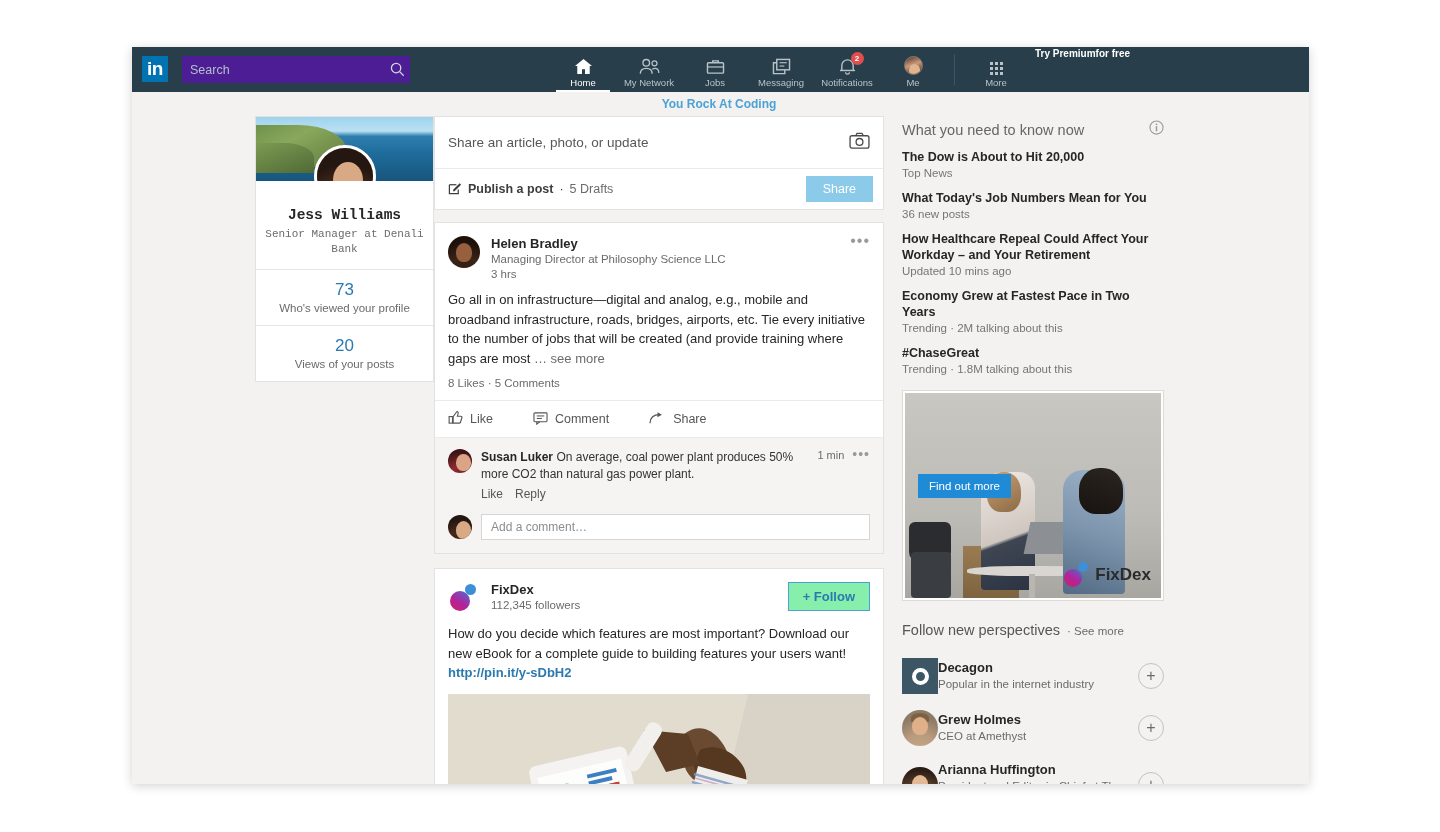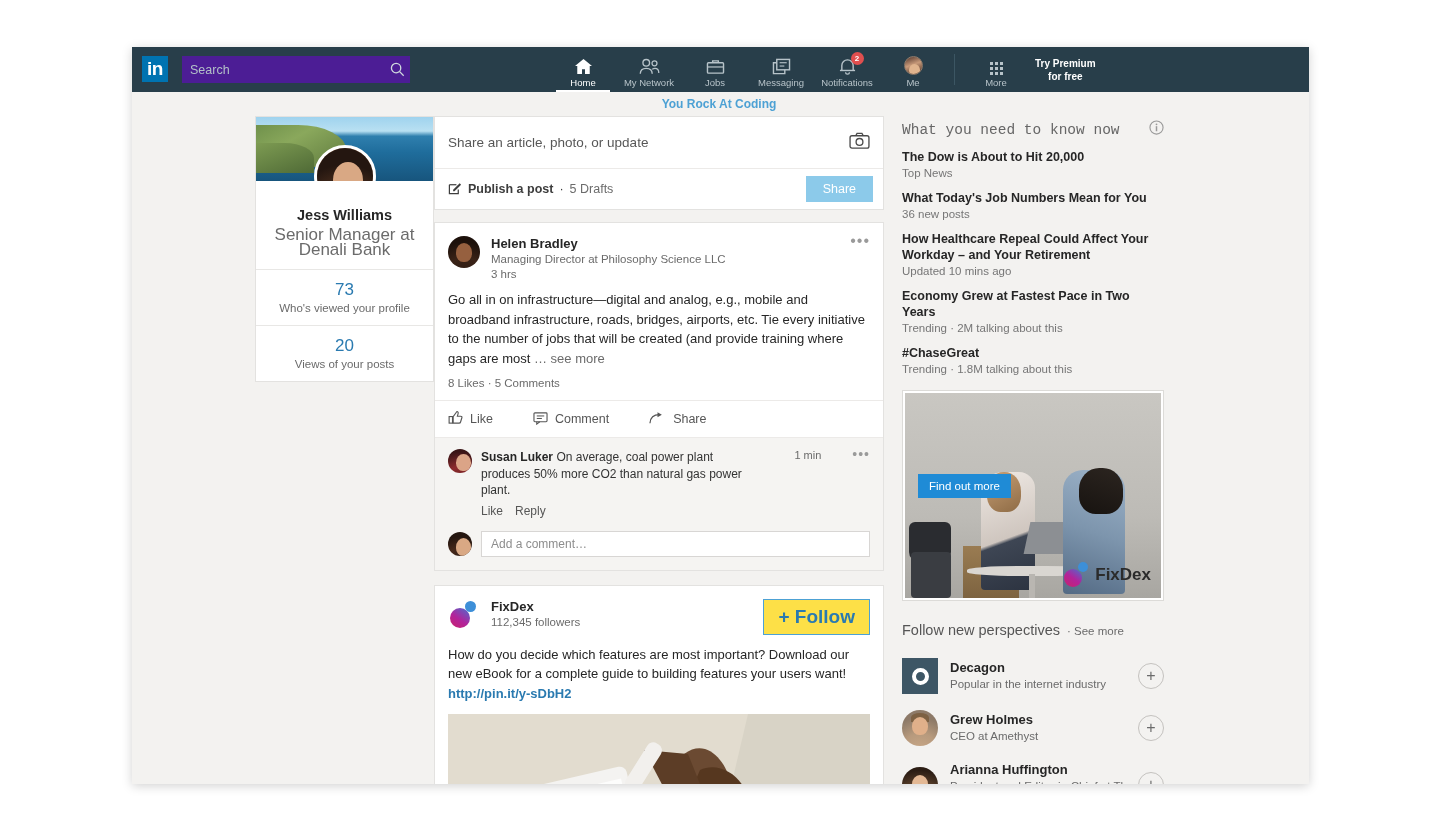--- a/index.html
+++ b/index.html
@@ -68,21 +68,21 @@
     width: 19px; height: 19px; border-radius: 50%;
     background: linear-gradient(160deg,#6b4a3c 10%, #c89a7a 45%, #5a3a2c 90%);
     border: 1px solid #8d7a6a; overflow: hidden; position: relative;
   }
   .nav-avatar::after {
     content:''; position:absolute; left:4px; top:7px; width:11px; height:12px;
     border-radius:50% 50% 45% 45%; background:#e0b48e;
   }
   .premium {
     color: #ffffff; font-size: 10px; line-height: 13px; text-align: center;
-    display: flex; flex-direction: column; justify-content: center;
+    display: flex; flex-direction: row; justify-content: center;
     margin-left: 6px; padding-right: 12px; cursor: pointer; font-weight: bold;
   }
   .dots-grid { display: grid; grid-template-columns: repeat(3,3px); grid-gap: 2px; }
   .dots-grid i { width: 3px; height: 3px; background: #b7c3c9; display: block; }
 
   
   .promo-banner {
     height: 24px; display: flex; align-items: center; justify-content: center;
     font-size: 12px; color: #4a4a4a; background: #f3f2f0;
   }
@@ -124,23 +124,23 @@
     background: #caa98e;
   }
   .pp-hair {
     position:absolute; left:0; top:0; width:100%; height:100%;
     background: radial-gradient(circle at 50% 120%, #2a1a14 0%, #2a1a14 36%, #3a2418 52%, #241610 70%);
   }
   .pp-face {
     position:absolute; left:16px; top:14px; width:30px; height:36px;
     border-radius: 50% 50% 46% 46%; background:#d9a884;
   }
-  .profile-body { padding: 26px 4px 12px; text-align: center; }
+  .profile-body { padding: 26px 4px 12px; text-align: center; font-family: Liberation Mono, monospace; }
   .profile-name { font-size: 14.5px; font-weight: bold; color: #262626; }
-  .profile-title { font-size: 17px; color: #6b6b6b; margin-top: 4px; line-height: 15px; }
+  .profile-title { font-size: 11px; color: #6b6b6b; margin-top: 4px; line-height: 15px; }
   .stat-block { border-top: 1px solid #e8e7e5; padding: 10px 4px 11px; text-align: center; }
   .stat-num { font-size: 17px; color: #2a7ab0; font-weight: normal; }
   .stat-lbl { font-size: 11.5px; color: #6b6b6b; margin-top: 2px; }
 
   
   .share-card { margin-bottom: 12px; }
   .share-top {
     display: flex; align-items: center; padding: 15px 13px 15px;
     border-bottom: 1px solid #eceae8;
   }
@@ -209,33 +209,33 @@
   .fx-logo .big {
     position: absolute; left: 2px; top: 9px; width: 20px; height: 20px;
     border-radius: 50%;
     background: linear-gradient(35deg,#c9226b 0%, #b2239b 45%, #4a6fd0 100%);
   }
   .fx-logo .small {
     position: absolute; left: 17px; top: 2px; width: 11px; height: 11px;
     border-radius: 50%; background: #3d8fd8;
   }
   .follow-btn {
-    border: 1px solid #4da1d4; color: #2a7ab0; background: #fde047;
-    font-size: 19px; padding: 6px 14px; cursor: pointer; font-weight: bold;
+    border: 1px solid #4da1d4; color: #2a7ab0; background: #86efac;
+    font-size: 13px; padding: 6px 14px; cursor: pointer; font-weight: bold;
     font-family: "Liberation Sans", sans-serif;
   }
   .fx-link { color: #2a7ab0; font-weight: bold; }
   .post-photo { margin: 11px 13px 0; height: 213px; overflow: hidden; position: relative; background:#ded8cd; }
 
   
   .news-head {
     display: flex; align-items: center; justify-content: space-between;
     padding: 4px 0 10px;
   }
-  .news-title { font-size: 14.5px; color: #666; font-family: Liberation Mono, monospace; }
+  .news-title { font-size: 14.5px; color: #666; }
   .info-ico { color: #9a9a9a; }
   .news-item { margin-bottom: 11px; cursor: pointer; }
   .news-hl { font-size: 12.5px; font-weight: bold; color: #262626; line-height: 16px; }
   .news-sub { font-size: 11.5px; color: #767676; margin-top: 2px; }
 
   .ad-card { background:#fff; border: 1px solid #dcdbd8; padding: 2px; margin-top: 15px; }
   .ad-inner {
     height: 205px; position: relative; overflow: hidden;
     background: linear-gradient(to bottom,#c9c7c2 0%, #bdbbb6 60%, #a8a6a1 100%);
   }
@@ -270,21 +270,21 @@
   .persp-item { display: flex; align-items: center; padding: 8px 0; }
   .persp-ico { width: 36px; height: 36px; flex-shrink: 0; position: relative; overflow:hidden; }
   .persp-ico.sq { background: #3d5665; display:flex; align-items:center; justify-content:center; }
   .ring { width: 17px; height: 17px; border: 4px solid #fff; border-radius: 50%; }
   .persp-ico.rd { border-radius: 50%; }
   .av-ryan { background: radial-gradient(circle at 50% 115%, #c9a887 0%, #b79a7d 40%, #8d7a68 75%); }
   .av-ryan::after { content:''; position:absolute; left:10px; top:7px; width:16px; height:18px; border-radius:50% 50% 45% 45%; background:#e0b08a; }
   .av-ryan::before { content:''; position:absolute; left:9px; top:3px; width:18px; height:9px; border-radius:50% 50% 0 0; background:#7d6143; }
   .av-arianna { background: radial-gradient(circle at 50% 120%, #3a2a20 0%, #6b4c33 45%, #2b1d14 85%); }
   .av-arianna::after { content:''; position:absolute; left:10px; top:8px; width:16px; height:18px; border-radius:50% 50% 45% 45%; background:#e3b894; }
-  .persp-body { flex: 1; margin-left: 12px; }
+  .persp-body { flex: 1; }
   .persp-name { font-size: 13px; font-weight: bold; color: #262626; }
   .persp-sub { font-size: 11.5px; color: #6b6b6b; line-height: 14.5px; margin-top: 2px; }
   .plus-btn {
     width: 26px; height: 26px; border: 1px solid #c4c2bf; border-radius: 50%;
     color: #6b6b6b; display: flex; align-items: center; justify-content: center;
     font-size: 16px; cursor: pointer; flex-shrink: 0; line-height: 1;
   }
   .clip { overflow: hidden; }
 </style>
 </head>
@@ -498,21 +498,21 @@
                     <path d="M9 0.8 L13.6 3.5 L9 6.3 Z" fill="#565656"></path>
                   </svg>
             </span>
             <span>Share</span>
           </span>
         </div>
         <div class="comment-zone">
           <div class="cmt">
             <div class="av susan"></div>
             <div class="cmt-body">
-              <div style="display:flex; align-items:flex-start;gap:23px;">
+              <div style="display:flex; align-items:flex-start;">
                 <div class="cmt-text">
                   <b>Susan Luker</b>
                   <span>On average, coal power plant produces 50% more CO2 than natural gas power plant.</span>
                 </div>
                 <span class="cmt-time">1 min</span>
                 <span class="more-dots" style="margin-left:8px; font-size:14px;">•••</span>
               </div>
               <div class="cmt-links">
                 <span>Like</span>
                 <span>Reply</span>

